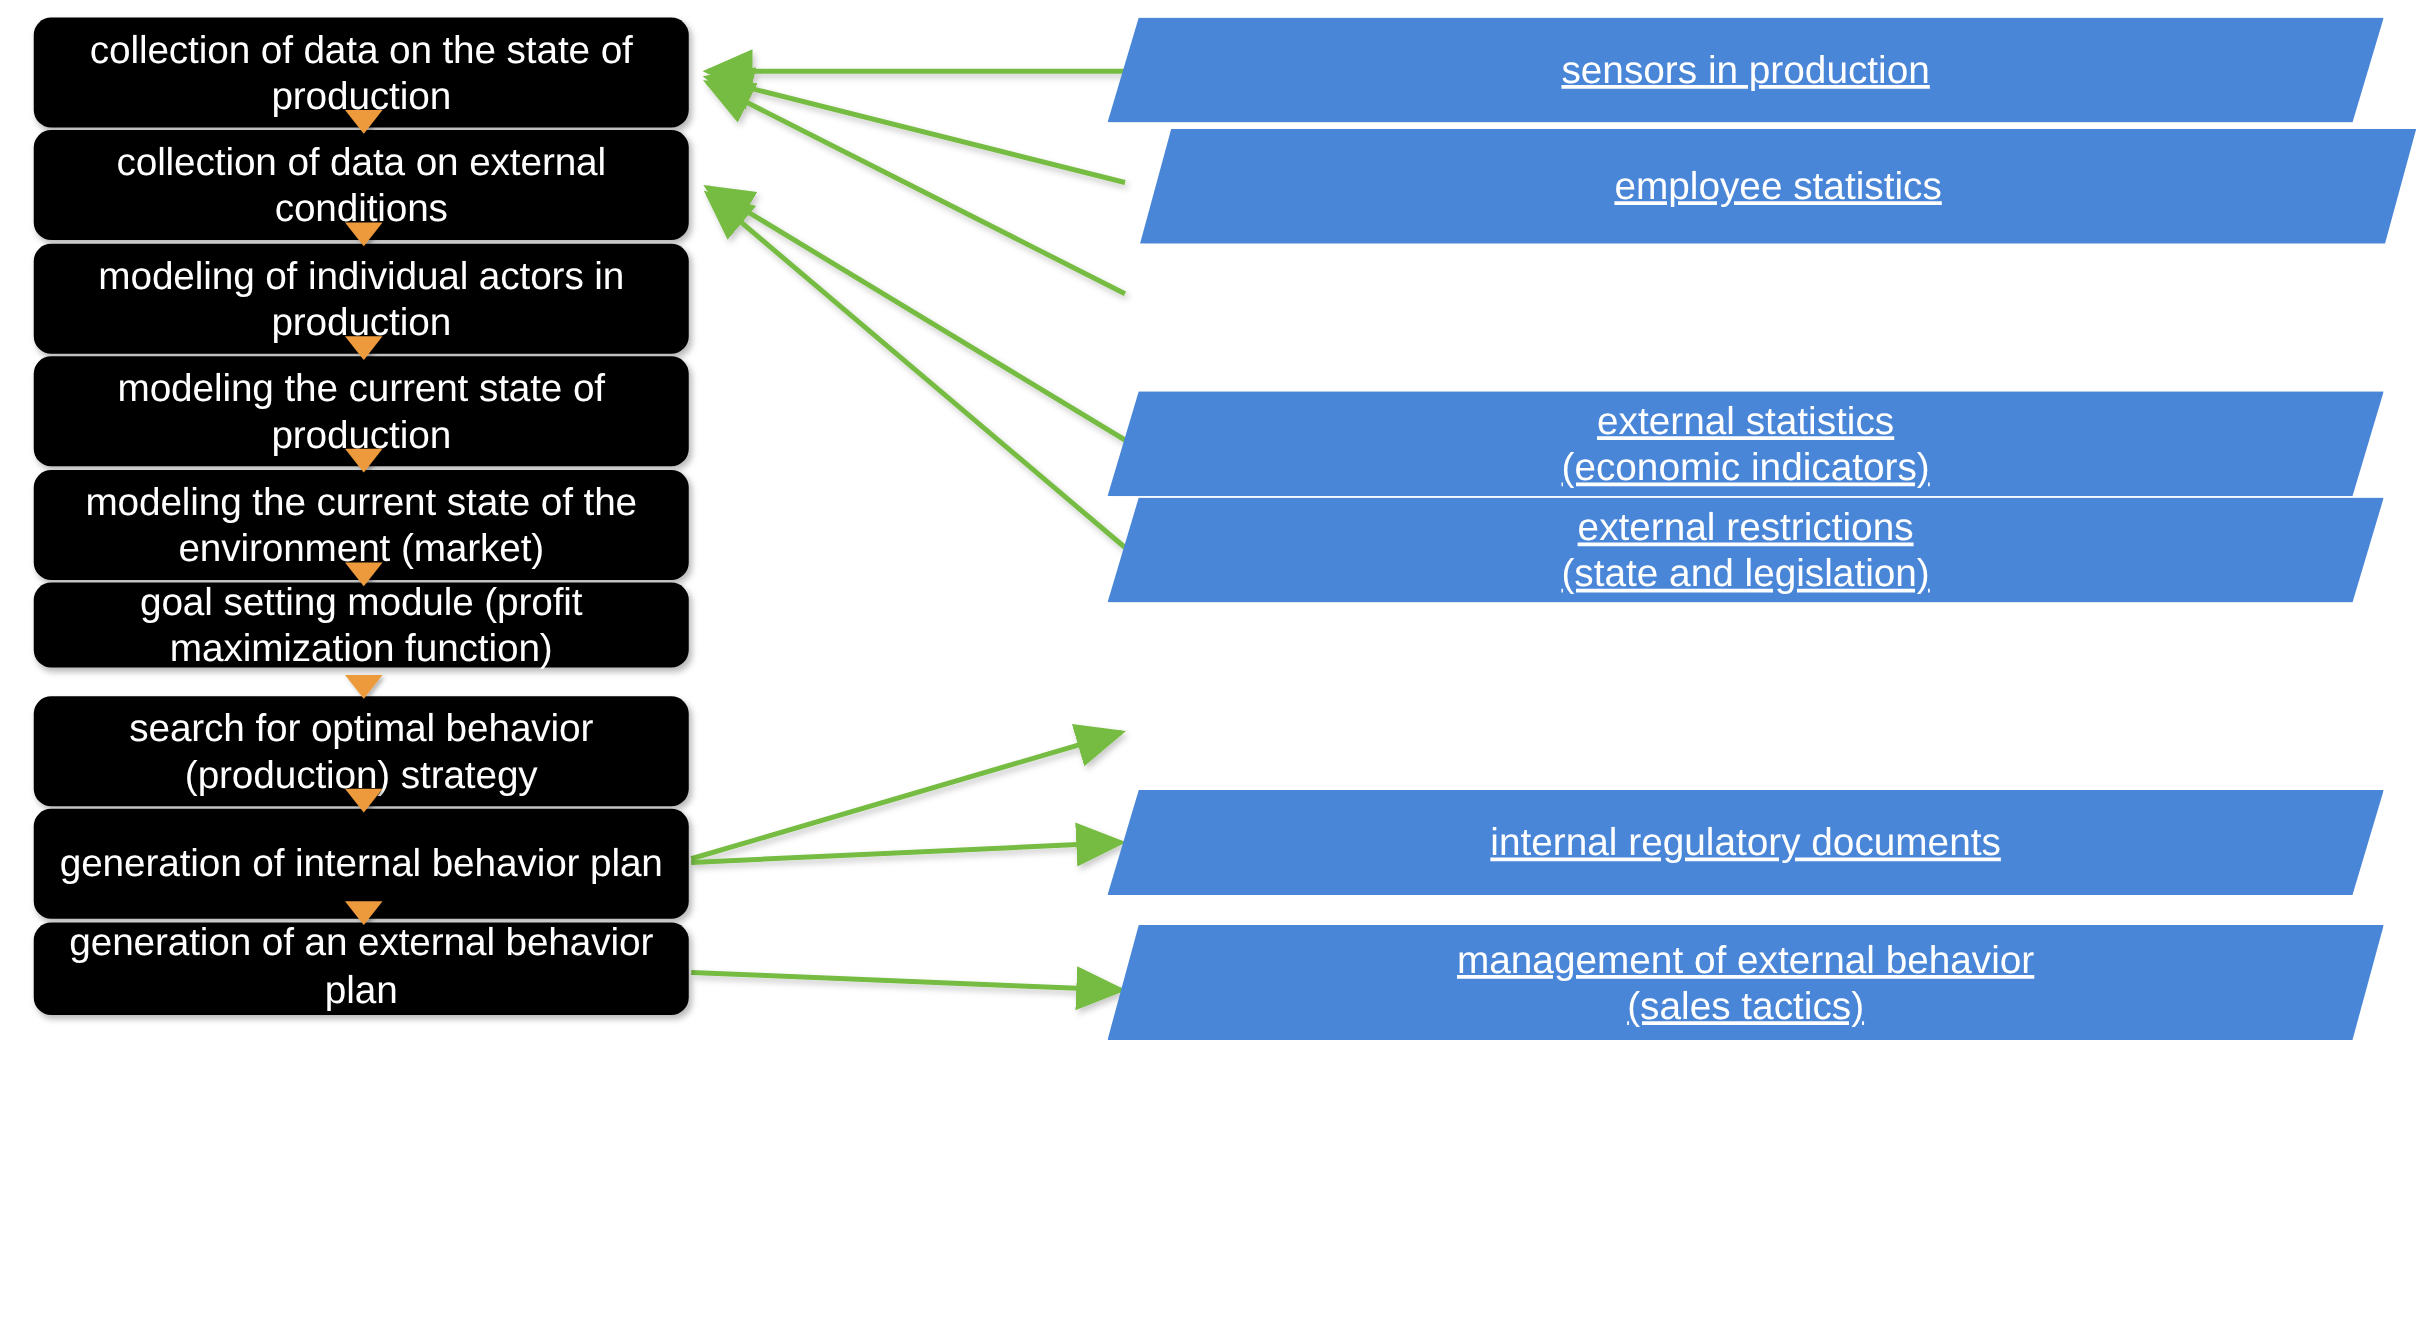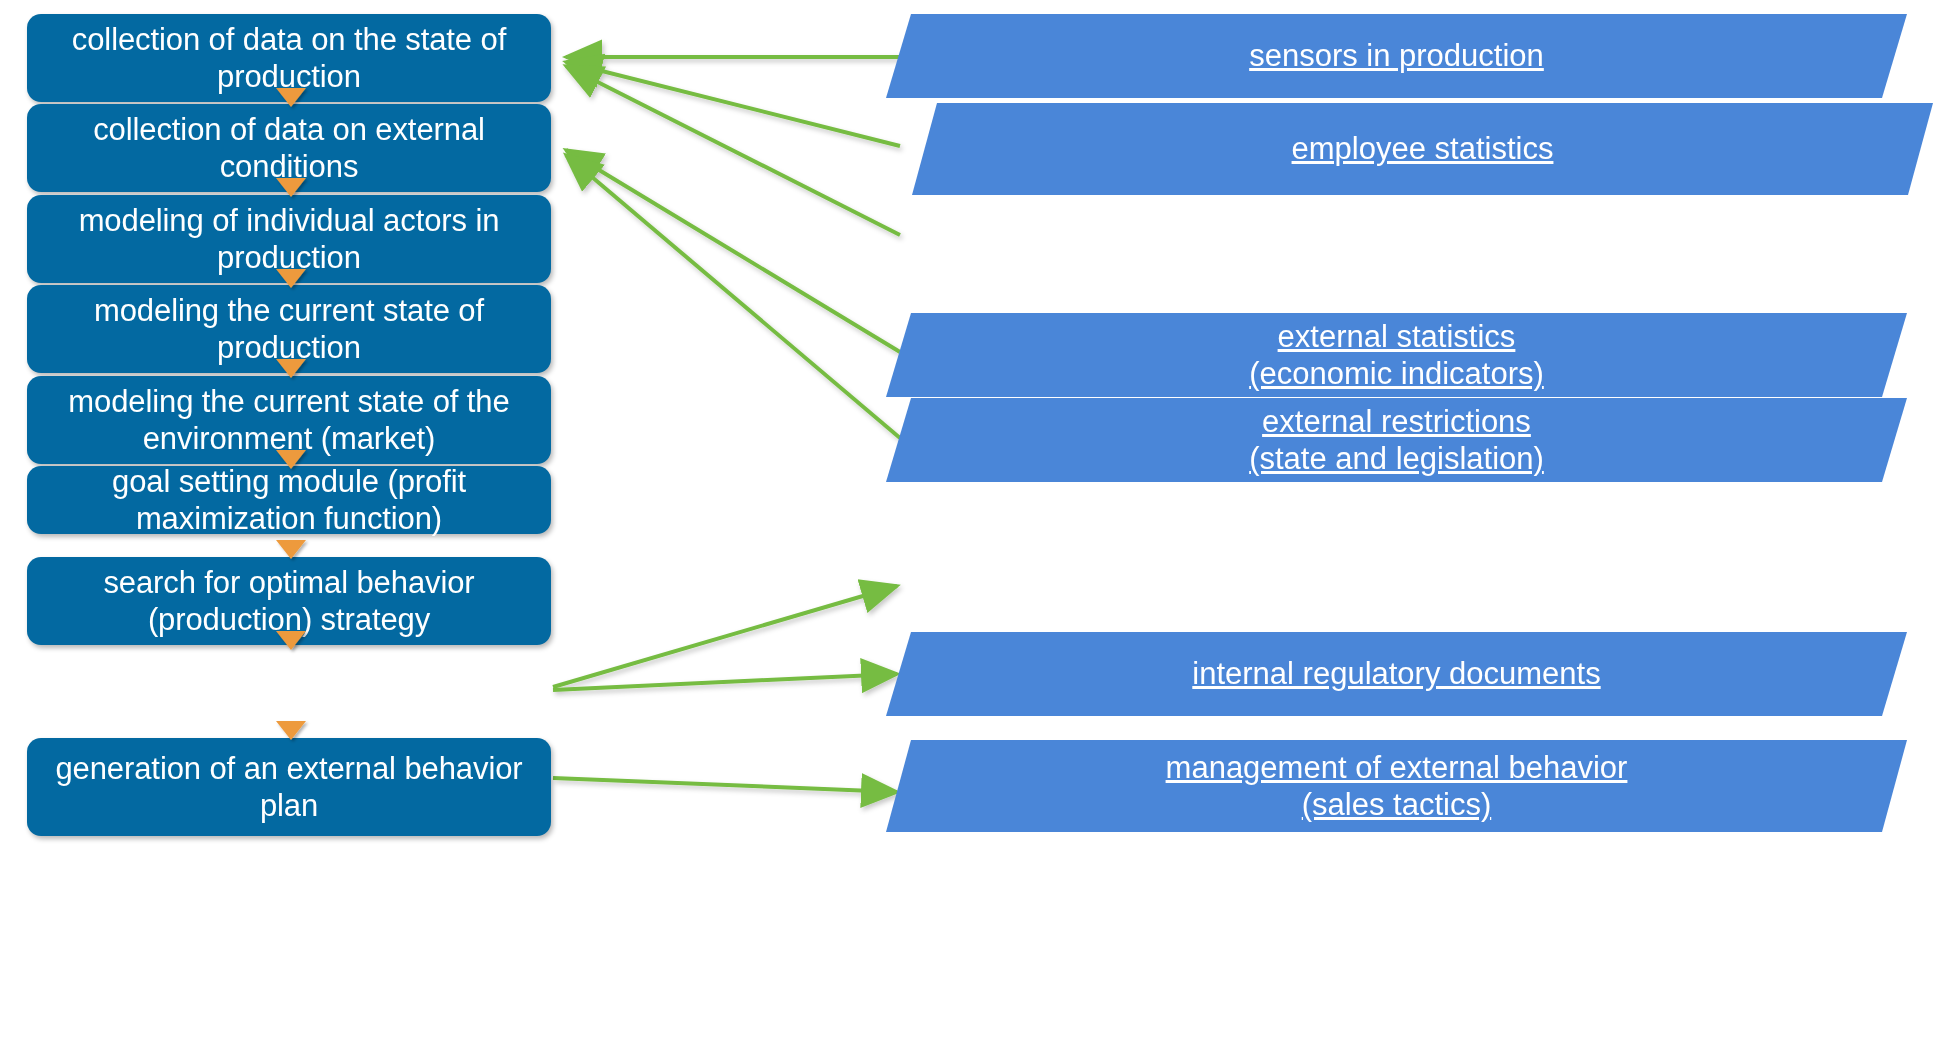--- a/index.html
+++ b/index.html
@@ -8,21 +8,21 @@
     background:#ffffff;
     font-family:"Liberation Sans", sans-serif;
     overflow:hidden;
     position:relative;
   }
   #stage{position:absolute;left:0;top:0;width:1943px;height:1056px;}
 
   
   .proc{
     position:absolute;
-    background:#0369a1;
+    background:#000000;
     border-radius:14px;
     box-shadow:2px 3px 5px rgba(0,0,0,0.28);
     display:flex;
     align-items:center;
     justify-content:center;
     text-align:center;
     color:#ffffff;
     box-sizing:border-box;
     padding:2px 14px;
     z-index:3;
@@ -108,21 +108,24 @@
   </div>
   <div class="proc" style="left:27px;top:376px;width:524px;height:88px;">
     <span>modeling the current state of the environment (market)</span>
   </div>
   <div class="proc" style="left:27px;top:466px;width:524px;height:68px;">
     <span>goal setting module (profit maximization function)</span>
   </div>
   <div class="proc" style="left:27px;top:557px;width:524px;height:88px;">
     <span>search for optimal behavior (production) strategy</span>
   </div>
-  <div class="proc" style="left:27px;top:738px;width:524px;height:98px;">
+  <div class="proc" style="left:27px;top:647px;width:524px;height:88px;">
+    <span>generation of internal behavior plan</span>
+  </div>
+  <div class="proc" style="left:27px;top:738px;width:524px;height:74px;align-items:flex-end;">
     <span>generation of an external behavior plan</span>
   </div>
 
   <div class="para" style="left:886px;top:14px;width:1021px;height:84px;">
     <div class="shape"></div>
     <div class="lbl">sensors in production</div>
   </div>
 
   <div class="para" style="left:912px;top:103px;width:1021px;height:92px;">
     <div class="shape"></div>

